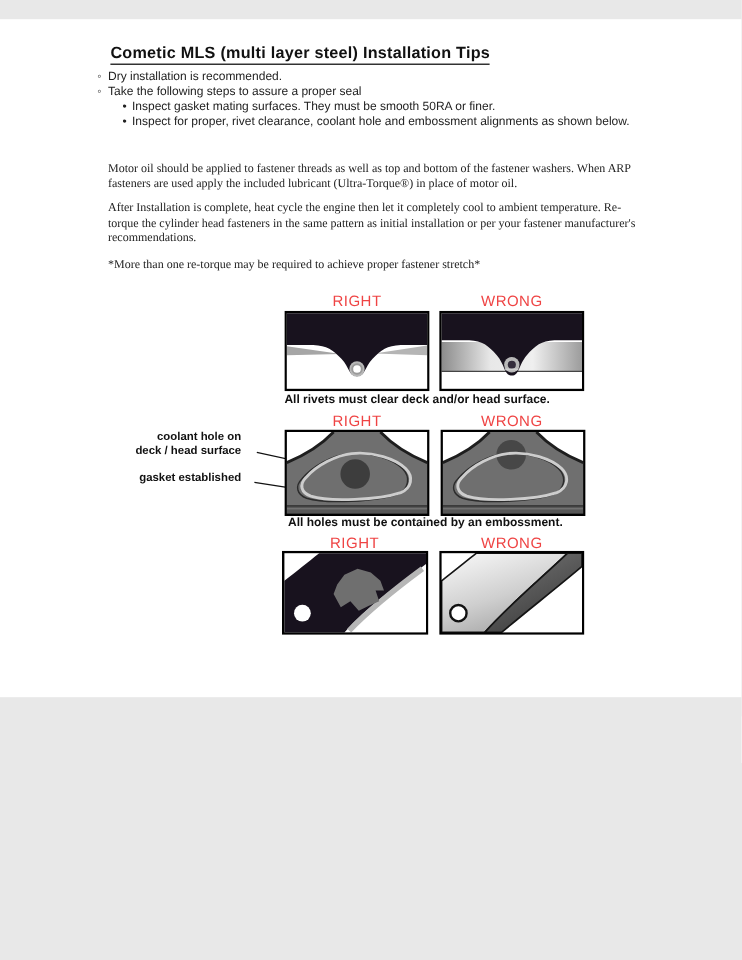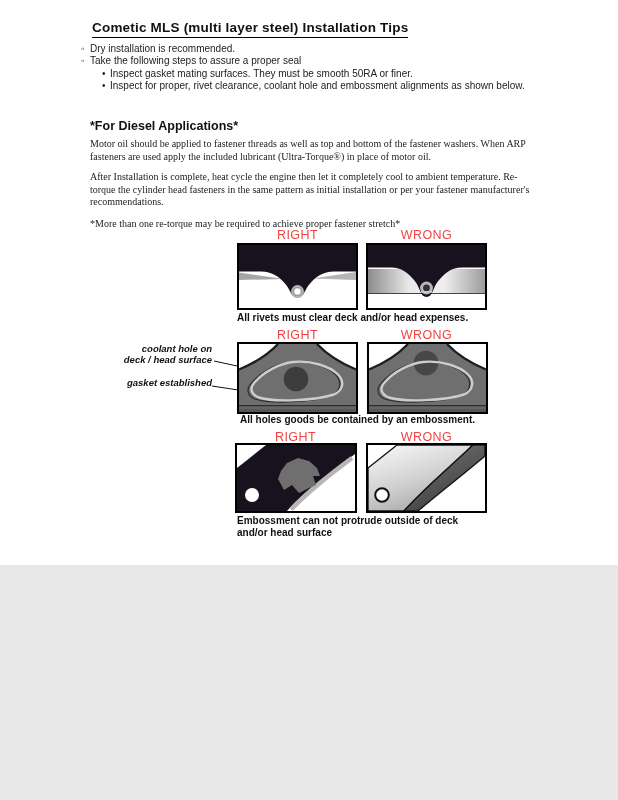--- a/index.html
+++ b/index.html
@@ -1,19 +1,19 @@
 <!DOCTYPE html>
 <html><head>
 <meta charset="utf-8">
 <style>
   html,body{margin:0;padding:0;background:#e8e8e8;}
   .page{
     position:relative;width:618px;height:565px;background:#ffffff;
     font-family:"Liberation Sans", sans-serif;color:#1a1a1a;overflow:hidden;
-    margin:0 auto;
+    margin:16px auto;
   }
   
   .doc-title{
     position:absolute;left:92px;top:20px;margin:0;
     font-size:13.5px;font-weight:bold;letter-spacing:.2px;
     border-bottom:1.5px solid #000;padding-bottom:2px;display:inline-block;color:#111;
   }
   
   .tips{position:absolute;left:81px;top:43px;width:470px;font-size:10px;line-height:12.3px;color:#222;}
   .b-item{display:flex;}
@@ -23,21 +23,21 @@
   .s-item::before{content:"•";width:8px;flex:0 0 8px;font-size:10px;}
   
   .diesel{position:absolute;left:90px;top:119px;width:452px;}
   .diesel h2{margin:0 0 5px 0;font-size:12.5px;font-weight:bold;color:#111;}
   .diesel p{margin:0 0 8px 0;font-size:10px;line-height:12.5px;color:#222;font-family:Liberation Serif, serif;}
   .diesel .note{margin-top:9px;margin-bottom:0;}
   
   .dg-label{position:absolute;width:121px;text-align:center;font-size:12.5px;letter-spacing:.4px;color:#ef4444;}
   .dg-box{position:absolute;line-height:0;}
   .dg-caption{position:absolute;font-size:10px;font-weight:bold;color:#111;white-space:pre-wrap;line-height:11.5px;}
-  .ann{position:absolute;left:96px;width:116px;text-align:right;font-size:9.5px;font-weight:bold;line-height:10.5px;color:#111;white-space:pre-wrap;font-style:italic;}
+  .ann{position:absolute;left:85px;width:116px;text-align:right;font-size:9.5px;font-weight:bold;line-height:10.5px;color:#111;white-space:pre-wrap;}
   .leaders{position:absolute;left:208px;top:350px;}
   
   .legal{position:absolute;left:104px;top:576px;width:412px;font-size:6px;line-height:7px;color:#111;}
   .legal .lg-head{font-weight:bold;margin:0 0 7px 0;}
   .legal p{margin:0 0 6.5px 0;white-space:pre-wrap;}
   
   .page-num{position:absolute;left:386px;top:756px;font-size:16px;letter-spacing:.4px;color:#222;}
 </style>
 </head>
 <body>
@@ -57,21 +57,20 @@
       <div class="s-item">
           <span>Inspect gasket mating surfaces.  They must be smooth 50RA or finer.</span>
         </div>
       <div class="s-item">
           <span>Inspect for proper, rivet clearance, coolant hole and embossment alignments as shown below.</span>
         </div>
     </div>
   </div>
 
   <div class="diesel">
-    <h2>*For Diesel Applications*</h2>
     <p>Motor oil should be applied to fastener threads as well as top and bottom of the fastener washers. When ARP fasteners are used apply the included lubricant (Ultra-Torque®) in place of motor oil.</p>
     <p>After Installation is complete, heat cycle the engine then let it completely cool to ambient temperature. Re-torque the cylinder head fasteners in the same pattern as initial installation or per your fastener manufacturer's recommendations.</p>
     <p class="note">*More than one re-torque may be required to achieve proper fastener stretch*</p>
   </div>
 
   <div class="dg-label" style="left:237px;top:228px;">RIGHT</div>
   <div class="dg-label" style="left:366px;top:228px;">WRONG</div>
 
   <div class="dg-box" style="left:237px;top:243px;">
     <svg width="121" height="67" viewBox="0 0 121 67">
@@ -100,21 +99,21 @@
       <rect x="2" y="26" width="117" height="24.5" fill="url(#g1w)"></rect>
       <line x1="2" y1="50.5" x2="119" y2="50.5" stroke="#444444" stroke-width="1"></line>
       <path d="M2,2 H119 V24.5 H96 C85,25 80,29 73,37 C66,45 67,54 60.5,54 C54,54 55,45 48,37 C41,29 36,25 25,24.5 H2 Z" fill="#18121e"></path>
       <circle cx="60.5" cy="45" r="6.4" fill="#b8b8b8"></circle>
       <circle cx="60.5" cy="45" r="3.4" fill="#352e3d"></circle>
       <path d="M55,48.8 h11" stroke="#cfcfcf" stroke-width="1.6"></path>
       <rect x="1" y="1" width="119" height="65" fill="none" stroke="#000000" stroke-width="2"></rect>
     </svg>
   </div>
 
-  <div class="dg-caption" style="left:237px;top:312px;">All rivets must clear deck and/or head expenses.</div>
+  <div class="dg-caption" style="left:237px;top:312px;">All rivets must clear deck and/or head surface.</div>
 
   <div class="dg-label" style="left:237px;top:328px;">RIGHT</div>
   <div class="dg-label" style="left:366px;top:328px;">WRONG</div>
 
   <div class="ann" style="top:344px;">coolant hole on
 deck / head surface</div>
   <div class="ann" style="top:378px;">gasket established</div>
   <svg class="leaders" width="95" height="55" viewBox="0 0 95 55">
     <line x1="6" y1="11" x2="89" y2="29" stroke="#111111" stroke-width="1"></line>
     <line x1="4" y1="36" x2="50" y2="43" stroke="#111111" stroke-width="1"></line>
@@ -147,21 +146,21 @@
       <rect x="2" y="63.5" width="117" height="6.5" fill="#575757"></rect>
       <line x1="2" y1="63.5" x2="119" y2="63.5" stroke="#2c2c2c" stroke-width="1"></line>
       <line x1="2" y1="66" x2="119" y2="66" stroke="#7e7e7e" stroke-width="0.8"></line>
       <circle cx="59" cy="21" r="12.3" fill="#474747"></circle>
       <path d="M20,56 C12,53 10,46 16,40 C25,29 41,20.5 55,19 C73,17 92,23.5 100,31.5 C107,38.5 105,48.5 96,52.5 C78,59 36,61 20,56 Z" stroke="#2c2c2c" stroke-width="1.2" fill="none" transform="translate(-1.5,1.2)"></path>
       <path d="M22,55.5 C14,52.5 12,46 18,40 C27,29.5 43,21.5 56,20 C74,18 93,24.5 101,32.5 C108,39.5 106,48.5 97,52.5 C79,58.5 38,60.5 22,55.5 Z" stroke="#cdcdcd" stroke-width="2.4" fill="none"></path>
       <rect x="1" y="1" width="119" height="70" fill="none" stroke="#000000" stroke-width="2"></rect>
     </svg>
   </div>
 
-  <div class="dg-caption" style="left:240px;top:414px;">All holes goods be contained by an embossment.</div>
+  <div class="dg-caption" style="left:240px;top:414px;">All holes must be contained by an embossment.</div>
 
   <div class="dg-label" style="left:235px;top:430px;">RIGHT</div>
   <div class="dg-label" style="left:366px;top:430px;">WRONG</div>
 
   <div class="dg-box" style="left:235px;top:443px;">
     <svg width="122" height="70" viewBox="0 0 122 70">
       <rect x="0" y="0" width="122" height="70" fill="#ffffff"></rect>
       <path d="M31,2 H120 V11 C96,29 70,47.5 52,68 H2 V25 C13,16.5 21.5,9.5 31,2 Z" fill="#18121e"></path>
       <path d="M117,15 C94,32 72,50 56,66.5" stroke="#b6b6b6" stroke-width="4.6" fill="none"></path>
       <polygon points="46,28 52,20 63,15 74,18 82,25 85,33 78,33 81,42 72,46 64,50 57,42 49,47 43,36" fill="#6f6f6f"></polygon>
@@ -184,22 +183,20 @@
         </linearGradient>
       </defs>
       <rect x="0" y="0" width="121" height="70" fill="#ffffff"></rect>
       <path d="M31,2 H107 C84,24 59,44.5 38,68 H2 V25 C13,16.5 21.5,9.5 31,2 Z" fill="url(#g3w)" stroke="#151515" stroke-width="1.4"></path>
       <path d="M107,2 H119 V13 C96,32.5 72,51 52,68 H38 C59,44.5 84,24 107,2 Z" fill="url(#g3d)" stroke="#151515" stroke-width="1.4"></path>
       <circle cx="16" cy="52" r="6.8" fill="#ffffff" stroke="#111111" stroke-width="2"></circle>
       <rect x="1" y="1" width="119" height="68" fill="none" stroke="#000000" stroke-width="2"></rect>
     </svg>
   </div>
 
-  <div class="dg-caption" style="left:237px;top:515px;">Embossment can not protrude outside of deck
-and/or head surface</div>
 
   <div class="legal">
     <p class="lg-head">Warranty Disclaimer*</p>
     <p>Due to the nature of performance applications, the parts in this catalog are sold without any express warranty or any implied warranty of merchantability or fitness for a particular purpose.  Cometic Gasket Inc., shall not, under any circumstances, be liable for any special, incidental or consequential damages, including, person, party or property, but not limited to, damage, or loss of property or equipment, loss of profits or revenue, cost of purchased or replacement goods, or claims of customers of the purchase, which may arise and/or result from sale, installation or use of these parts.  Installation of these parts could adversely affect the motor manufacturers warranty coverage.</p>
     <p>VENUE-The agreed upon venue, in the event of dispute whatsoever between the parties, whether instituted by either party, including, but not limited to, contract terms, payment terms, delivery, type, defects, sufficiency of product, shall be the Court of Common Pleas, Lake County, Ohio or the Painesville Municipal Court, Lake County, Ohio, depending on the amount in controversy.
 This agreement shall be governed by and construed under the laws of the State of Ohio.</p>
     <p>All prices and terms are subject to change without notice.</p>
     <p>Terms COD- Secured with a completed dealer/jobber application on File, COD-Company check with a current credit card number on file.  Open accounts may be established by well rated firms.  A credit application is available upon request.  Open accounts are due payable Net 30 days from date of invoice.  No statement will be sent.  If an account becomes 60 or more days past due, it is subject to being placed on credit hold.  No orders will be shipped or new orders accepted until past due balance is paid.  If an account becomes 90 or more days past due, it is subject to being placed for collections.  All costs of collection are the responsibility of the customer, including attorney fees, court costs, and other expenses of litigation.</p>
     <p>Returns- Authorized (RGA) must be obtained in advance on all returns.  A packing slip or invoice number must accompany the merchandise.  No returns after 30 days from invoice date.  All returns are subject to a 25% restocking charge.  All custom designed and custom manufactured gaskets are non-returnable.</p>
     <p>Only catalog parts are returnable.

